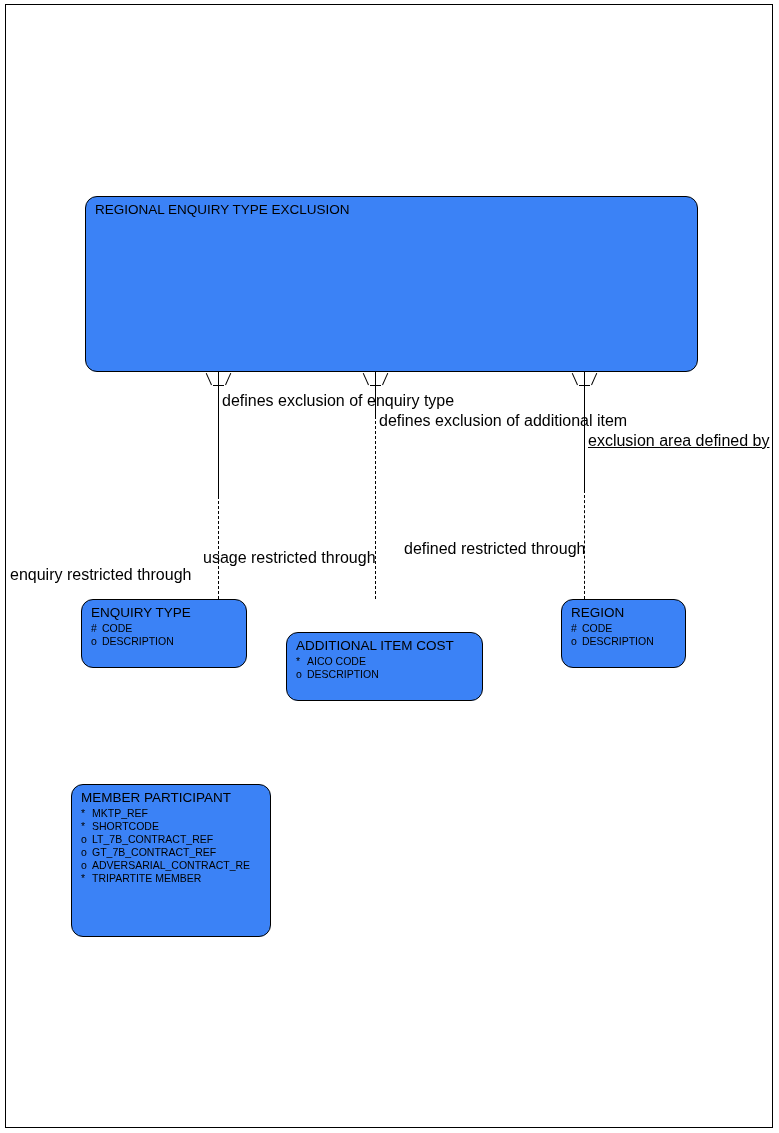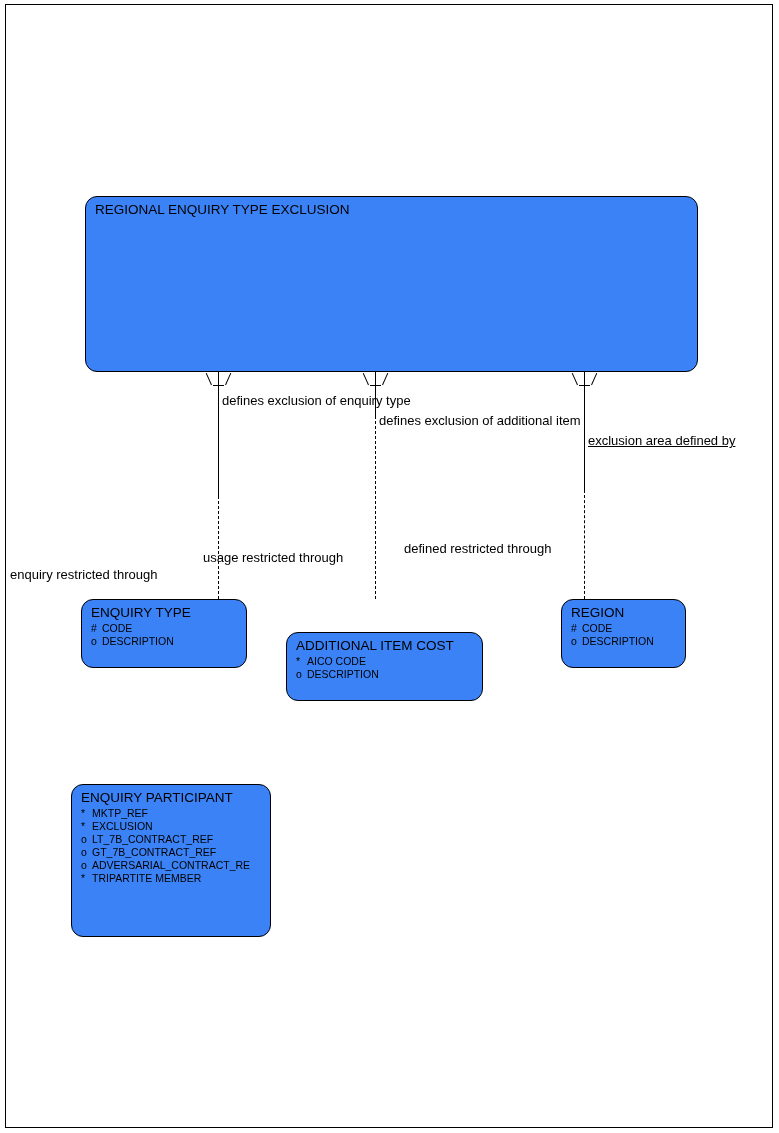--- a/index.html
+++ b/index.html
@@ -75,21 +75,21 @@
     height: 14px;
   }
   .crowfoot i {
     position: absolute;
     display: block;
     background: #000000;
   }
   
   .rel-label {
     position: absolute;
-    font-size: 13px;
+    font-size: 16px;
     line-height: 15px;
     color: #000000;
     white-space: nowrap;
   }
 </style>
 </head>
 <body>
 
 <div id="page">
 
@@ -172,27 +172,27 @@
       <div class="attr">
         <span class="mark">#</span><span>CODE</span>
       </div>
       <div class="attr">
         <span class="mark">o</span><span>DESCRIPTION</span>
       </div>
     </div>
   </div>
 
   <div class="entity" style="left:71px; top:784px; width:200px; height:153px;">
-    <div class="entity-title">ENQUIRY PARTICIPANT</div>
+    <div class="entity-title">MEMBER PARTICIPANT</div>
     <div class="attr-list">
       <div class="attr">
         <span class="mark">*</span><span>MKTP_REF</span>
       </div>
       <div class="attr">
-        <span class="mark">*</span><span>EXCLUSION</span>
+        <span class="mark">*</span><span>SHORTCODE</span>
       </div>
       <div class="attr">
         <span class="mark">o</span><span>LT_7B_CONTRACT_REF</span>
       </div>
       <div class="attr">
         <span class="mark">o</span><span>GT_7B_CONTRACT_REF</span>
       </div>
       <div class="attr">
         <span class="mark">o</span><span>ADVERSARIAL_CONTRACT_RE</span>
       </div>

